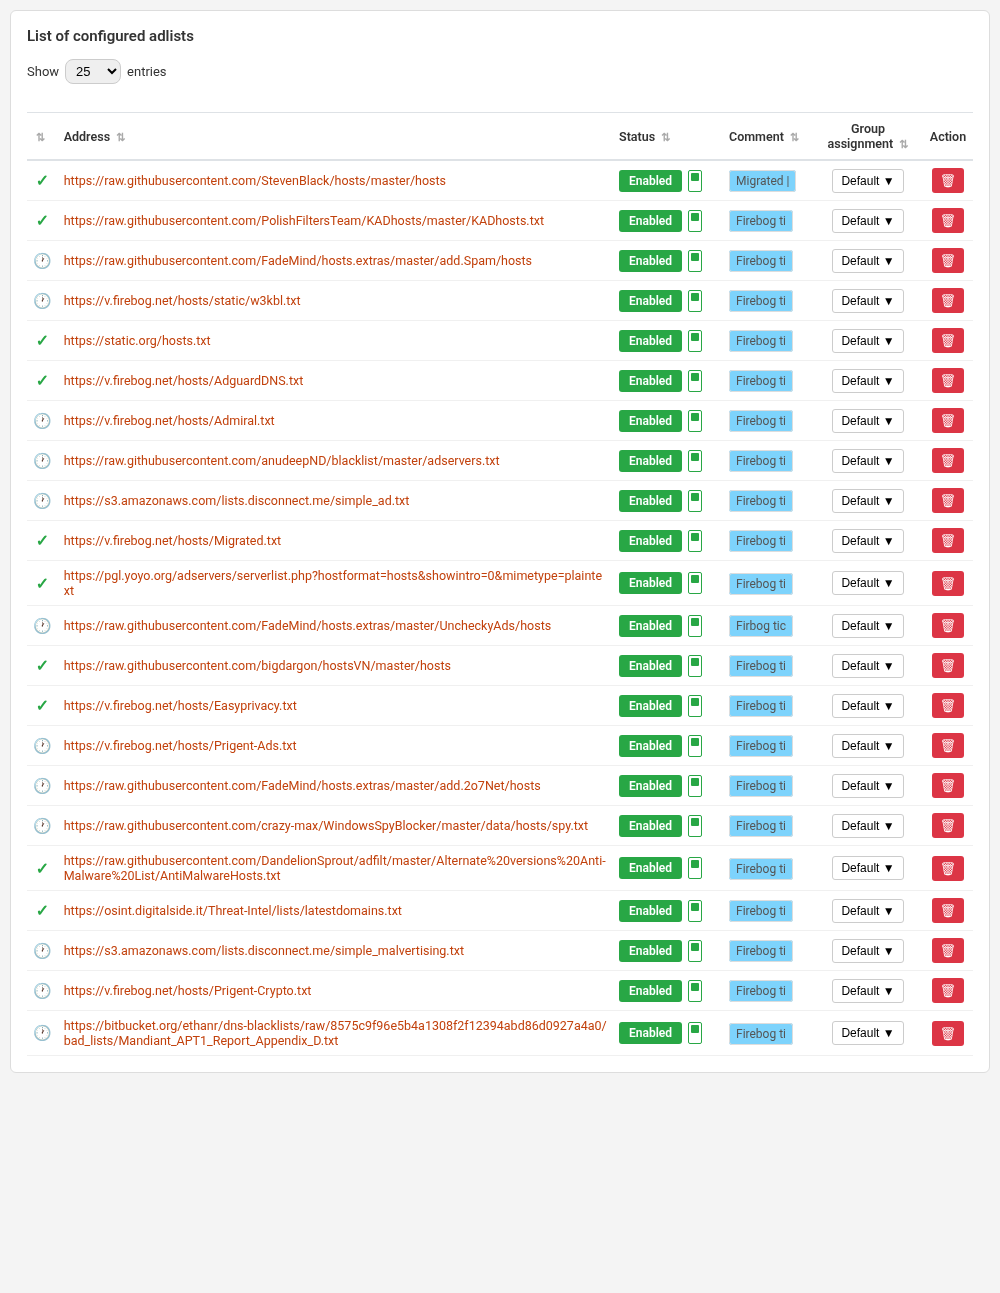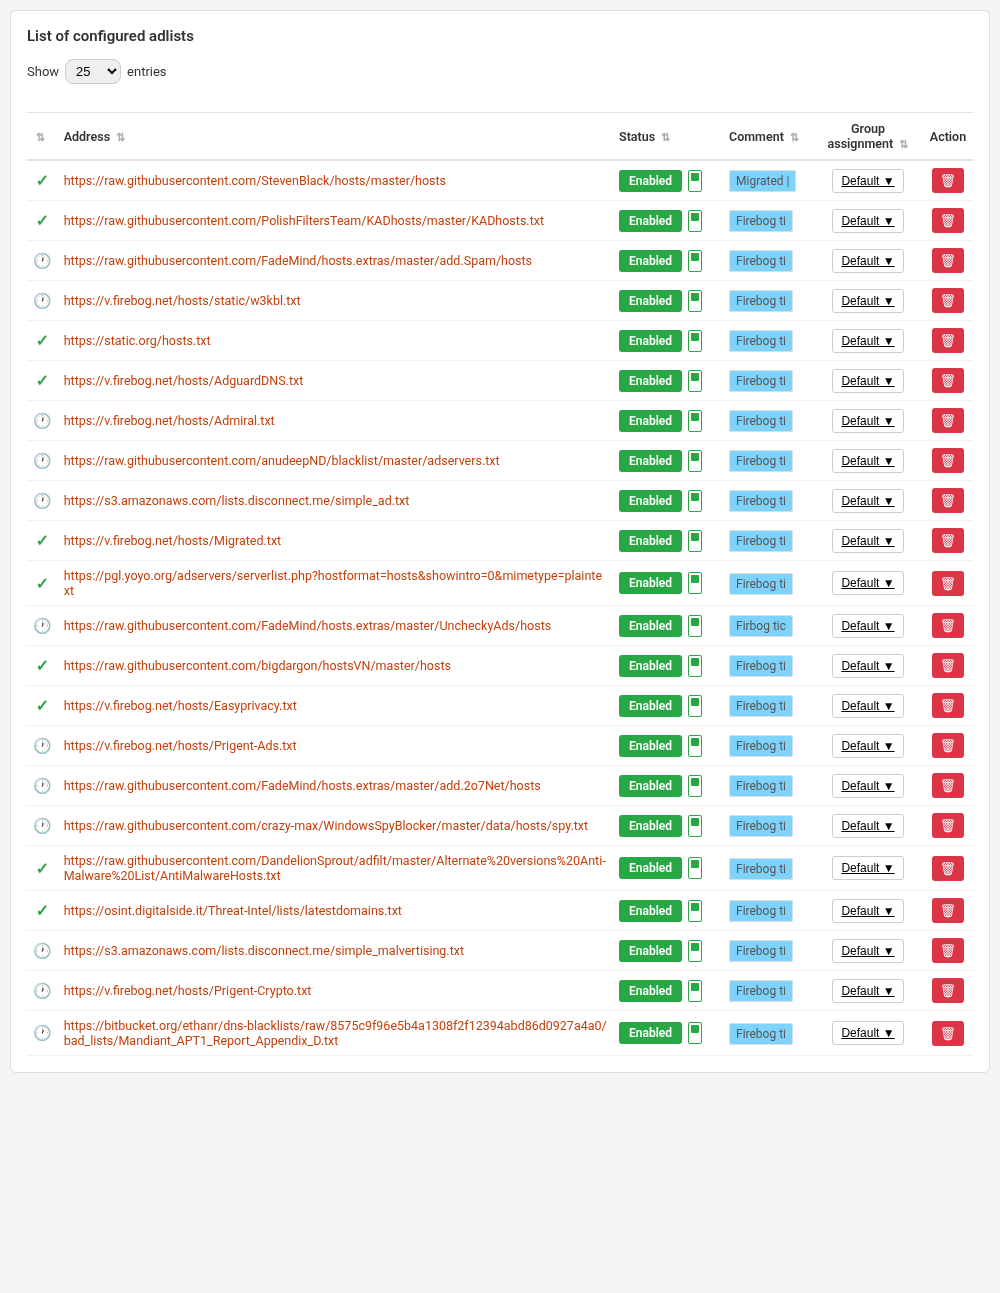--- a/index.html
+++ b/index.html
@@ -17,21 +17,21 @@
     tbody tr { border-bottom: 1px solid #f0f0f0; }
     tbody td { padding: 7px 6px; vertical-align: middle; }
     td.status-icon { width: 28px; text-align: center; }
     td.address { color: #3a7bbf; }
     td.address a { color: #c2410c; text-decoration: none; word-break: break-all; }
     .status-badge { display: inline-block; background: #28a745; color: #fff; padding: 4px 10px; border-radius: 3px; font-size: 12px; font-weight: 600; }
     .toggle-knob { display: inline-block; width: 14px; height: 22px; background: #fff; border: 1px solid #28a745; border-radius: 2px; margin-left: 4px; vertical-align: middle; position: relative; }
     .toggle-knob::after { content: ''; position: absolute; top: 2px; left: 2px; width: 8px; height: 8px; background: #28a745; border-radius: 1px; }
     .status-cell { display: flex; align-items: center; gap: 2px; }
     .comment-cell { max-width: 90px; overflow: hidden; text-overflow: ellipsis; white-space: nowrap; color: #555; border: 1px solid #ddd; border-radius: 3px; padding: 3px 6px; background: #7dd3fc; font-size: 12px; }
-    .group-btn { border: 1px solid #ccc; background: #fff; border-radius: 3px; padding: 4px 8px; font-size: 12px; cursor: pointer; white-space: nowrap; text-decoration: underline; }
+    .group-btn { border: 1px solid #ccc; background: #fff; border-radius: 3px; padding: 4px 8px; font-size: 12px; cursor: pointer; white-space: nowrap; }
     .delete-btn { background: #dc3545; border: none; color: #fff; border-radius: 3px; padding: 5px 8px; cursor: pointer; font-size: 13px; }
     .check-icon { color: #28a745; font-size: 16px; font-weight: bold; }
     .clock-icon { color: #f0a500; font-size: 15px; }
     .group-col { width: 110px; text-align: center; }
     .action-col { width: 50px; text-align: center; }
     .status-col { width: 110px; }
     .comment-col { width: 90px; }
     th.group-col { text-align: center; }
   </style>
 </head>

